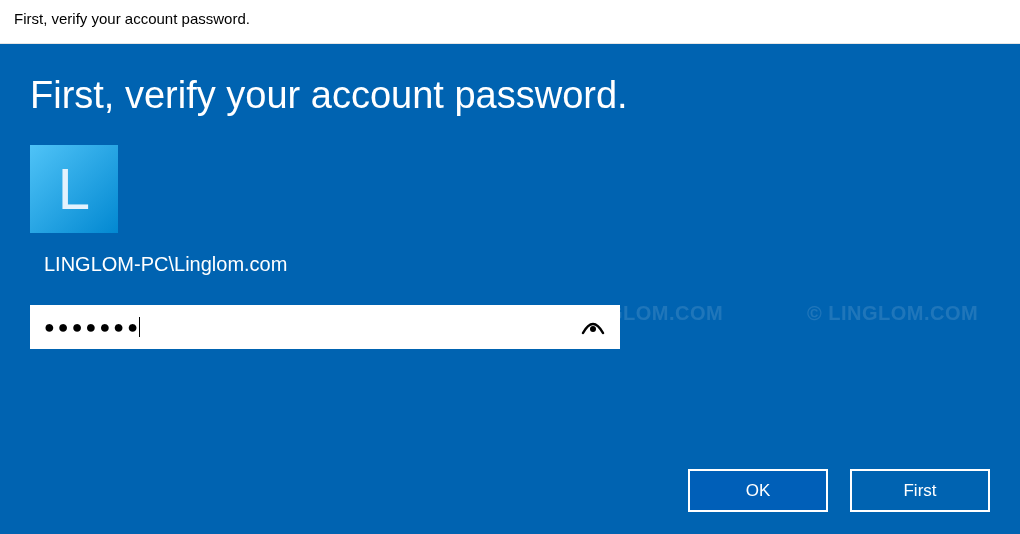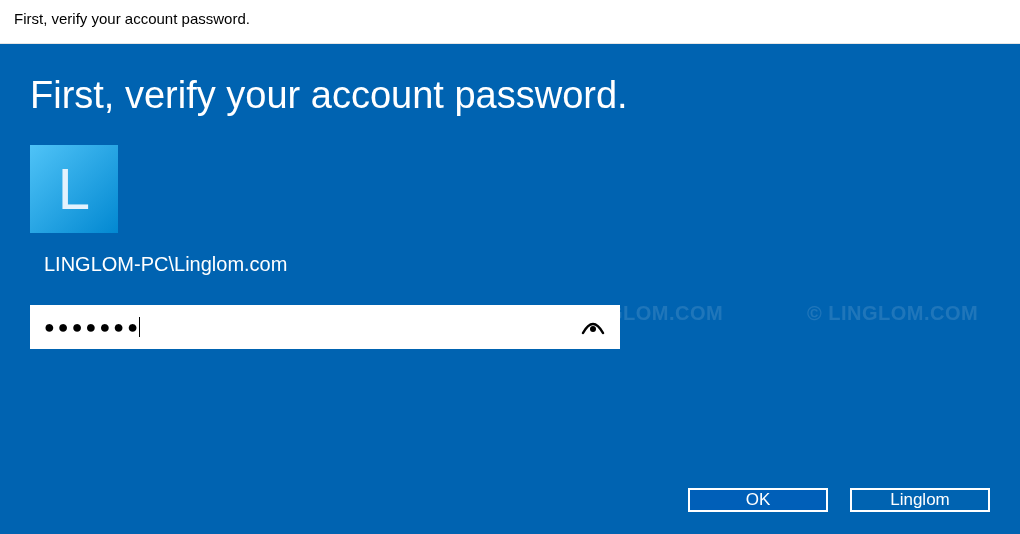--- a/index.html
+++ b/index.html
@@ -93,21 +93,21 @@
     }
     .button-row {
       position: absolute;
       bottom: 22px;
       right: 30px;
       display: flex;
       gap: 22px;
     }
     .btn {
       width: 140px;
-      height: 24px;
+      height: 43px;
       border: 2px solid #fff;
       color: #fff;
       font-size: 17px;
       font-family: inherit;
       display: flex;
       align-items: center;
       justify-content: center;
       cursor: pointer;
       background: transparent;
     }
@@ -157,16 +157,16 @@
         <circle cx="12" cy="10" r="3" fill="#000"></circle>
       </svg>
     </span>
   </div>
 
   <div class="button-row">
     <button class="btn btn-primary">
       <span>OK</span>
     </button>
     <button class="btn">
-      <span>Linglom</span>
+      <span>First</span>
     </button>
   </div>
 </div>
 
 </body></html>

